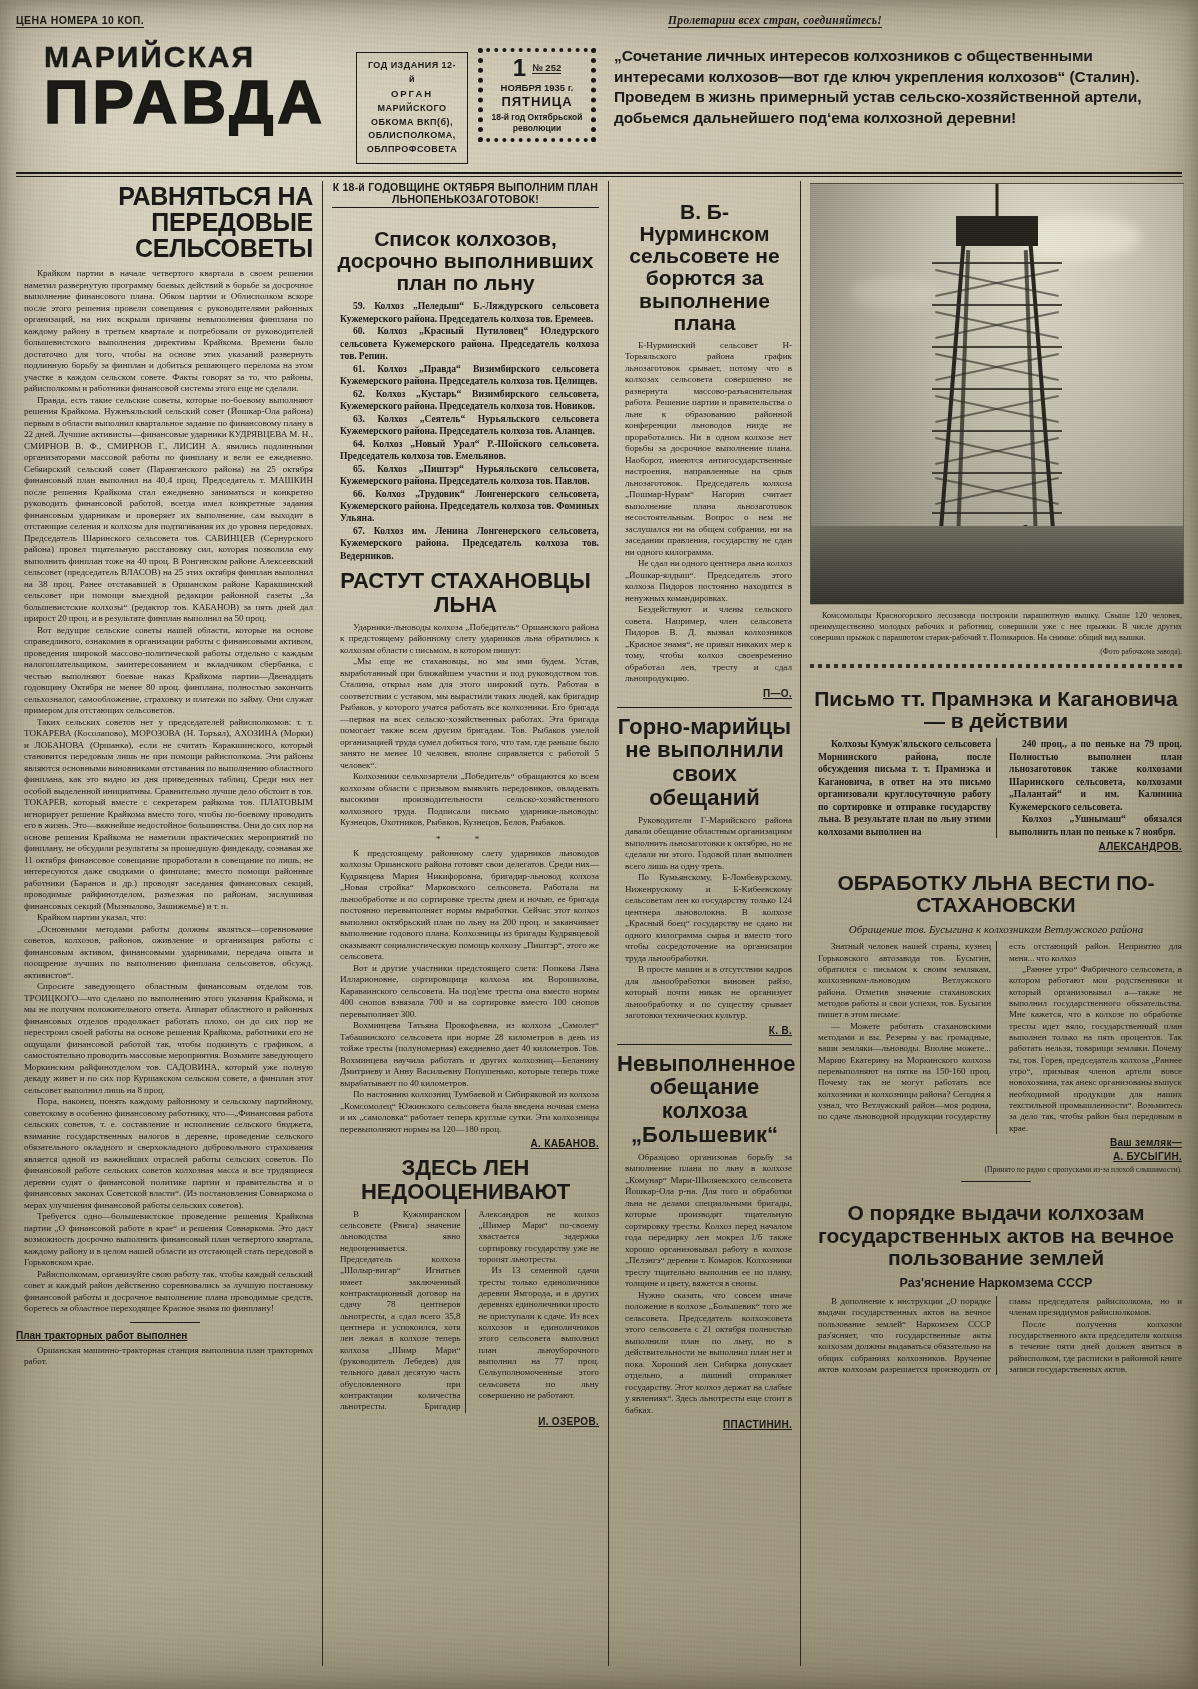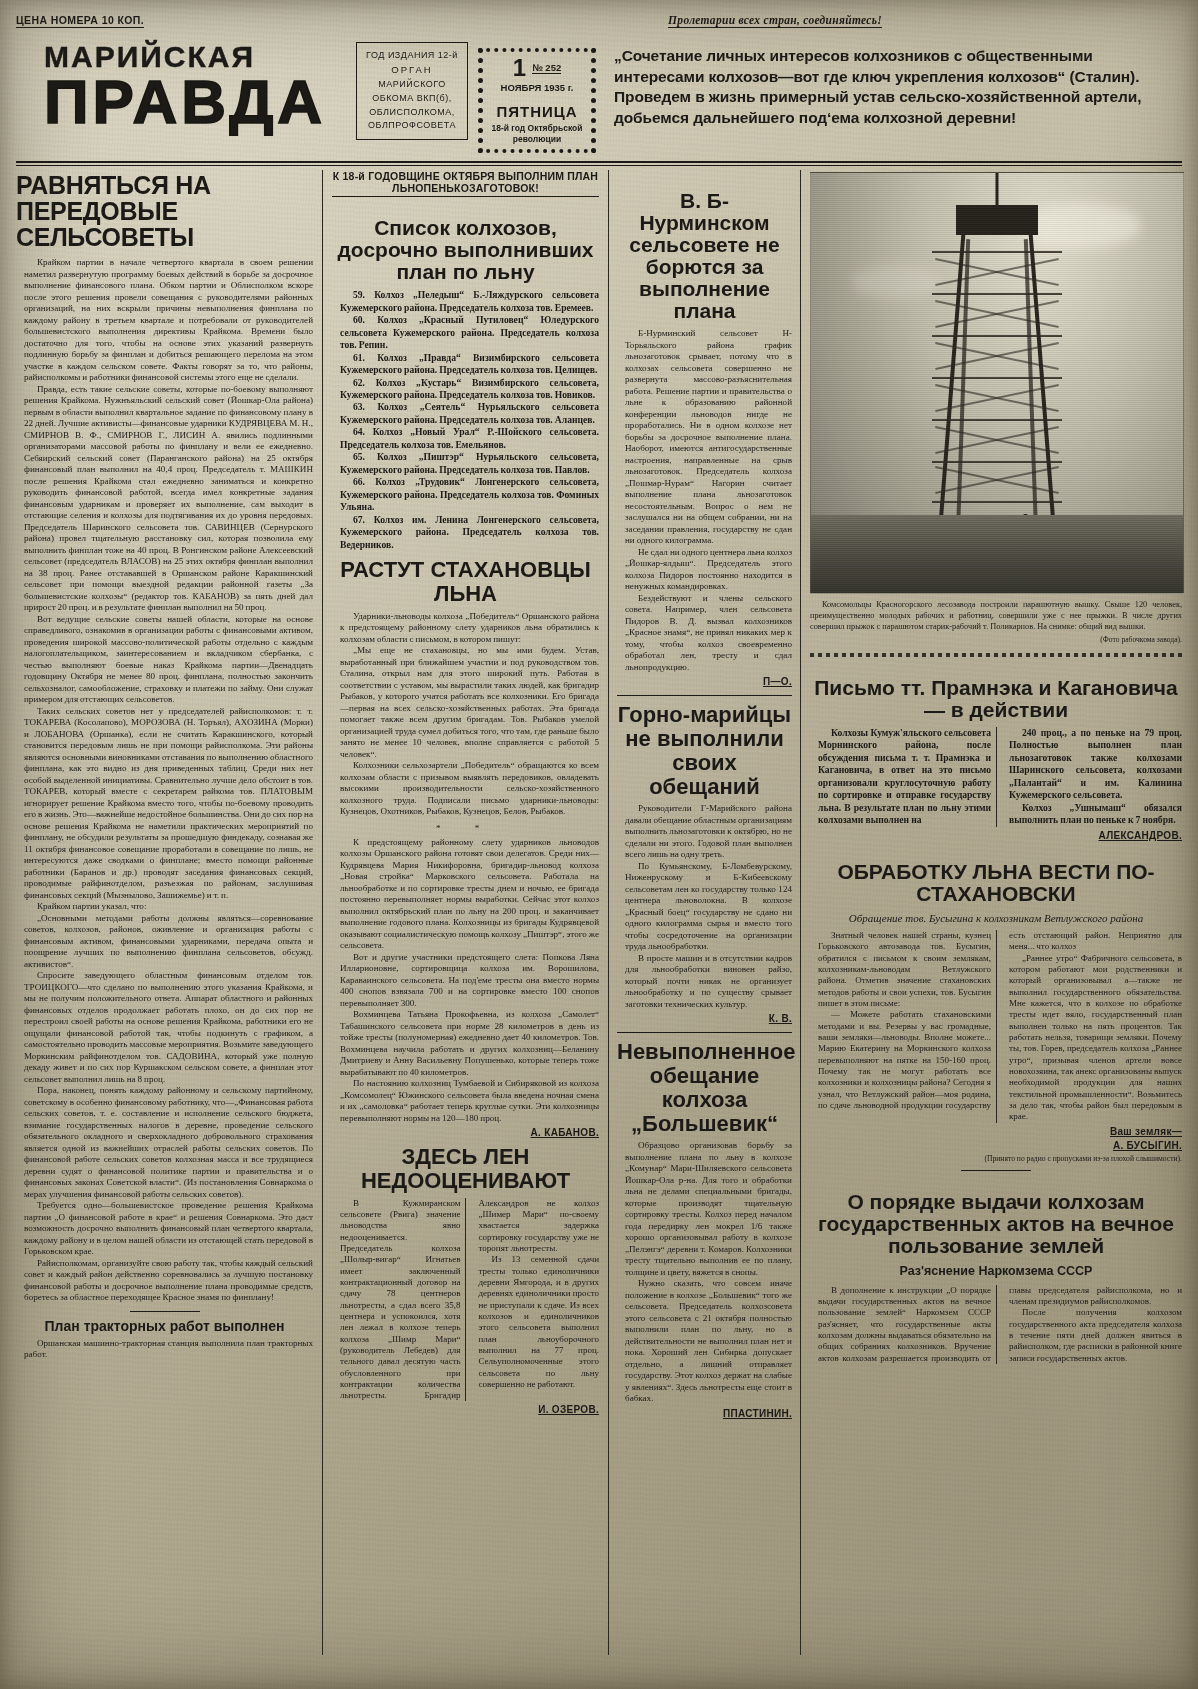--- a/index.html
+++ b/index.html
@@ -51,68 +51,68 @@
     -webkit-text-stroke:.4px #1b1a17;
   }
   .logo .l2{
     font-family:"Liberation Sans", sans-serif;font-weight:bold;
     font-size:62px;letter-spacing:4px;line-height:.92;margin-top:2px;
     -webkit-text-stroke:1.6px #17160f;
   }
   .organbox{
     border:1.6px solid #1b1a17;padding:6px 8px;width:112px;box-sizing:border-box;
     text-align:center;font-family:"Liberation Sans", sans-serif;
-    font-size:9px;line-height:1.55;font-weight:normal;letter-spacing:.5px;margin-top:0;
+    font-size:9px;line-height:1.55;font-weight:bold;letter-spacing:.5px;margin-top:10px;
   }
   .organbox .big{font-size:9.5px;letter-spacing:2px;}
   .datebox{
     width:118px;box-sizing:border-box;text-align:center;margin-top:6px;
     font-family:"Liberation Sans", sans-serif;padding:4px 3px;
     border-left:5px dotted #1b1a17;border-right:5px dotted #1b1a17;
     border-top:4px dotted #1b1a17;border-bottom:4px dotted #1b1a17;
   }
   .datebox .row1{display:flex;align-items:center;justify-content:center;gap:6px;}
   .datebox .day{font-size:24px;font-weight:bold;line-height:1;}
   .datebox .issno{font-size:9.5px;font-weight:bold;border-bottom:1.3px solid #1b1a17;}
   .datebox .dt{font-size:9.5px;font-weight:bold;margin-top:2px;}
-  .datebox .wd{font-size:15px;font-weight:bold;letter-spacing:1px;margin-top:10px;}
+  .datebox .wd{font-size:13px;font-weight:bold;letter-spacing:1px;margin-top:1px;}
   .datebox .yr{font-size:8.5px;font-weight:bold;margin-top:3px;line-height:1.3;}
   .quote{
     flex:1;font-family:"Liberation Sans", sans-serif;font-weight:bold;
     font-size:15.5px;line-height:1.33;text-align:left;padding:4px 0 0 8px;
     letter-spacing:-.1px;
   }
 
   .rule-thick{border-top:2.4px solid #1b1a17;margin:8px 0 0 0;}
   .rule-thin{border-top:1px solid #1b1a17;margin:2px 0 4px 0;}
 
   
   .cols{display:flex;margin-top:4px;height:1485px;}
   .col{box-sizing:border-box;}
   .c1{width:306px;padding-right:9px;}
   .c2{width:286px;padding:0 9px;border-left:1.1px solid #2a271f;}
   .c3{width:192px;padding:0 8px;border-left:1.1px solid #2a271f;}
   .c4{width:382px;padding-left:9px;border-left:1.1px solid #2a271f;}
 
   h1.hl{
     font-family:"Liberation Sans", sans-serif;font-weight:bold;
-    text-align:left;margin:2px 0 7px 0;line-height:1.04;
+    text-align:right;margin:2px 0 7px 0;line-height:1.04;
     font-size:25px;letter-spacing:-.3px;
   }
   h2.hl2{
     font-family:"Liberation Sans", sans-serif;font-weight:bold;
     text-align:center;margin:20px 0 6px 0;line-height:1.05;font-size:21px;
   }
   h3.hl3{
     font-family:"Liberation Sans", sans-serif;font-weight:bold;
     text-align:center;margin:7px 0 5px 0;line-height:1.08;font-size:22px;
   }
   h4.hl4{
     font-family:"Liberation Sans", sans-serif;font-weight:bold;
-    text-align:center;margin:6px 0 4px 0;line-height:1.1;font-size:14px;
+    text-align:left;margin:6px 0 4px 0;line-height:1.1;font-size:10px;text-decoration:underline;
   }
   .kicker{
     font-family:"Liberation Sans", sans-serif;font-weight:bold;font-size:10.5px;
     text-align:center;letter-spacing:.2px;border-bottom:1.4px solid #1b1a17;
     padding-bottom:2px;margin-bottom:5px;
   }
   .subhead{
     text-align:center;font-style:italic;font-size:11px;line-height:1.3;margin:2px 0 5px 0;
   }
   p.bd{

